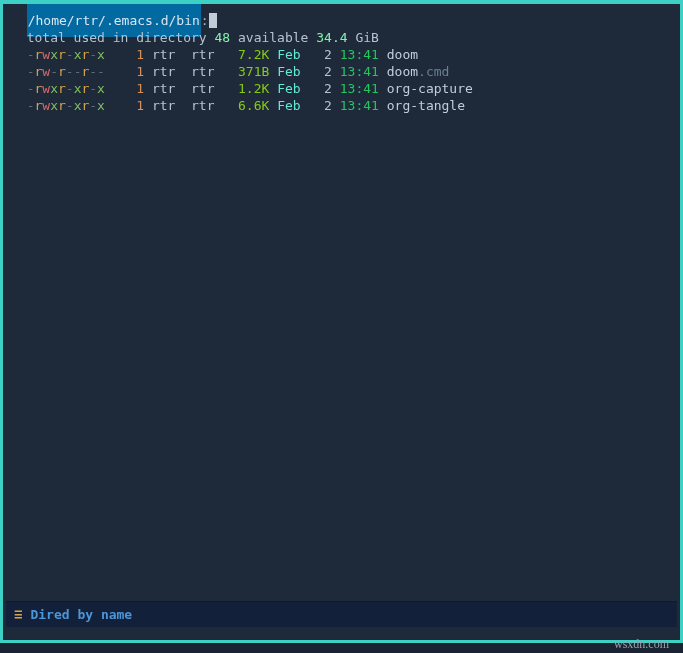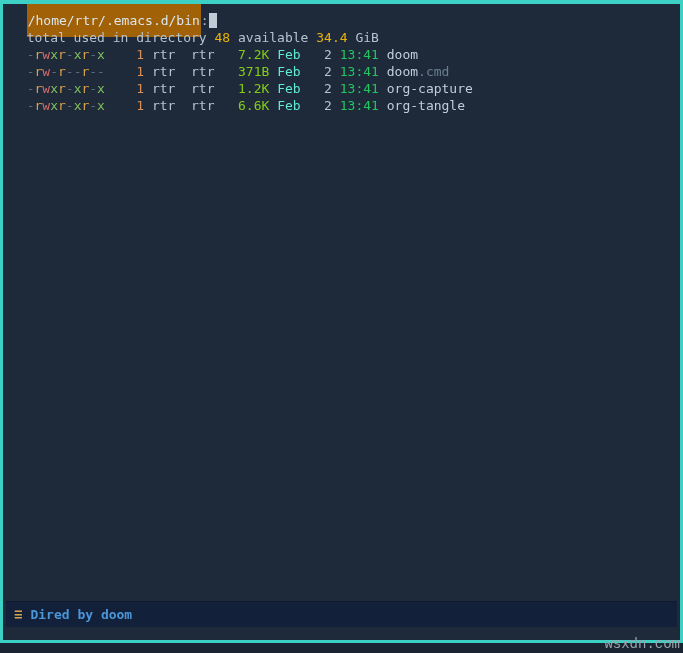--- a/index.html
+++ b/index.html
@@ -27,38 +27,38 @@
       background: #1e2a3a;
     }
     .buffer {
       padding: 8px 0 0 0;
     }
     .header-line {
       padding: 0 8px;
       white-space: pre;
     }
     .path-hl {
-      background: #a16207;
+      background: #0369a1;
       color: #d8e6f0;
       padding: 9px 1px;
     }
     .cursor-block {
       background: #c0cdd9;
       color: #1e2a3a;
       display: inline-block;
       width: 8px;
       height: 15px;
       vertical-align: text-bottom;
     }
     .summary-line {
       padding: 0 8px;
       white-space: pre;
       color: #b6c2cf;
     }
-    .num-orange { color: #eab308; }
+    .num-orange { color: #86efac; }
     .file-row {
       padding: 0 8px;
       white-space: pre;
     }
     .perm-r { color: #d8a24a; }
     .perm-w { color: #d66a6a; }
     .perm-x { color: #7fbf5e; }
     .perm-dash { color: #5a6b7c; }
     .links { color: #d8915b; }
     .owner { color: #b6c2cf; }
@@ -90,25 +90,25 @@
     }
     .modeline .left {
       flex: 1;
     }
     .modeline .right {
       color: #4b96d8;
       font-weight: bold;
     }
     .watermark {
       position: absolute;
-      right: 3px;
+      right: 14px;
       bottom: 0px;
-      font-size: 14px;
+      font-size: 12px;
       color: #9aa3ab;
-      font-family: Liberation Mono, monospace;
+      font-family: Liberation Serif, serif;
     }
   </style>
 </head>
 <body>
 
 <div class="frame">
   <div class="buffer">
 
     <div class="header-line">  <span class="path-hl"><span>/home/rtr/.emacs.d/bin</span></span><span>:</span><span class="cursor-block"></span></div>
 
@@ -118,17 +118,17 @@
         <div class="file-row">  <span class="perm-dash">-</span><span class="perm-r">r</span><span class="perm-w">w</span><span class="perm-x">x</span><span class="perm-r">r</span><span class="perm-dash">-</span><span class="perm-x">x</span><span class="perm-r">r</span><span class="perm-dash">-</span><span class="perm-x">x</span>  <span class="links">  1</span> <span class="owner">rtr</span>  <span class="owner">rtr </span> <span class="size"> 7.2K</span> <span class="month">Feb</span>  <span class="day"> 2</span> <span class="time">13:41</span> <span class="fname">doom</span></div>
         <div class="file-row">  <span class="perm-dash">-</span><span class="perm-r">r</span><span class="perm-w">w</span><span class="perm-dash">-</span><span class="perm-r">r</span><span class="perm-dash">-</span><span class="perm-dash">-</span><span class="perm-r">r</span><span class="perm-dash">-</span><span class="perm-dash">-</span>  <span class="links">  1</span> <span class="owner">rtr</span>  <span class="owner">rtr </span> <span class="size"> 371B</span> <span class="month">Feb</span>  <span class="day"> 2</span> <span class="time">13:41</span> <span class="fname">doom</span><span class="fname-ext">.cmd</span></div>
         <div class="file-row">  <span class="perm-dash">-</span><span class="perm-r">r</span><span class="perm-w">w</span><span class="perm-x">x</span><span class="perm-r">r</span><span class="perm-dash">-</span><span class="perm-x">x</span><span class="perm-r">r</span><span class="perm-dash">-</span><span class="perm-x">x</span>  <span class="links">  1</span> <span class="owner">rtr</span>  <span class="owner">rtr </span> <span class="size"> 1.2K</span> <span class="month">Feb</span>  <span class="day"> 2</span> <span class="time">13:41</span> <span class="fname">org-capture</span></div>
         <div class="file-row">  <span class="perm-dash">-</span><span class="perm-r">r</span><span class="perm-w">w</span><span class="perm-x">x</span><span class="perm-r">r</span><span class="perm-dash">-</span><span class="perm-x">x</span><span class="perm-r">r</span><span class="perm-dash">-</span><span class="perm-x">x</span>  <span class="links">  1</span> <span class="owner">rtr</span>  <span class="owner">rtr </span> <span class="size"> 6.6K</span> <span class="month">Feb</span>  <span class="day"> 2</span> <span class="time">13:41</span> <span class="fname">org-tangle</span></div>
       </div>
 
   </div>
 
   <div class="modeline">
     <span class="hamburger">≡</span>
-    <span class="right">Dired by doom</span>
+    <span class="right">Dired by name</span>
   </div>
 </div>
 
 <div class="watermark">wsxdn.com</div>
 
 </body></html>

